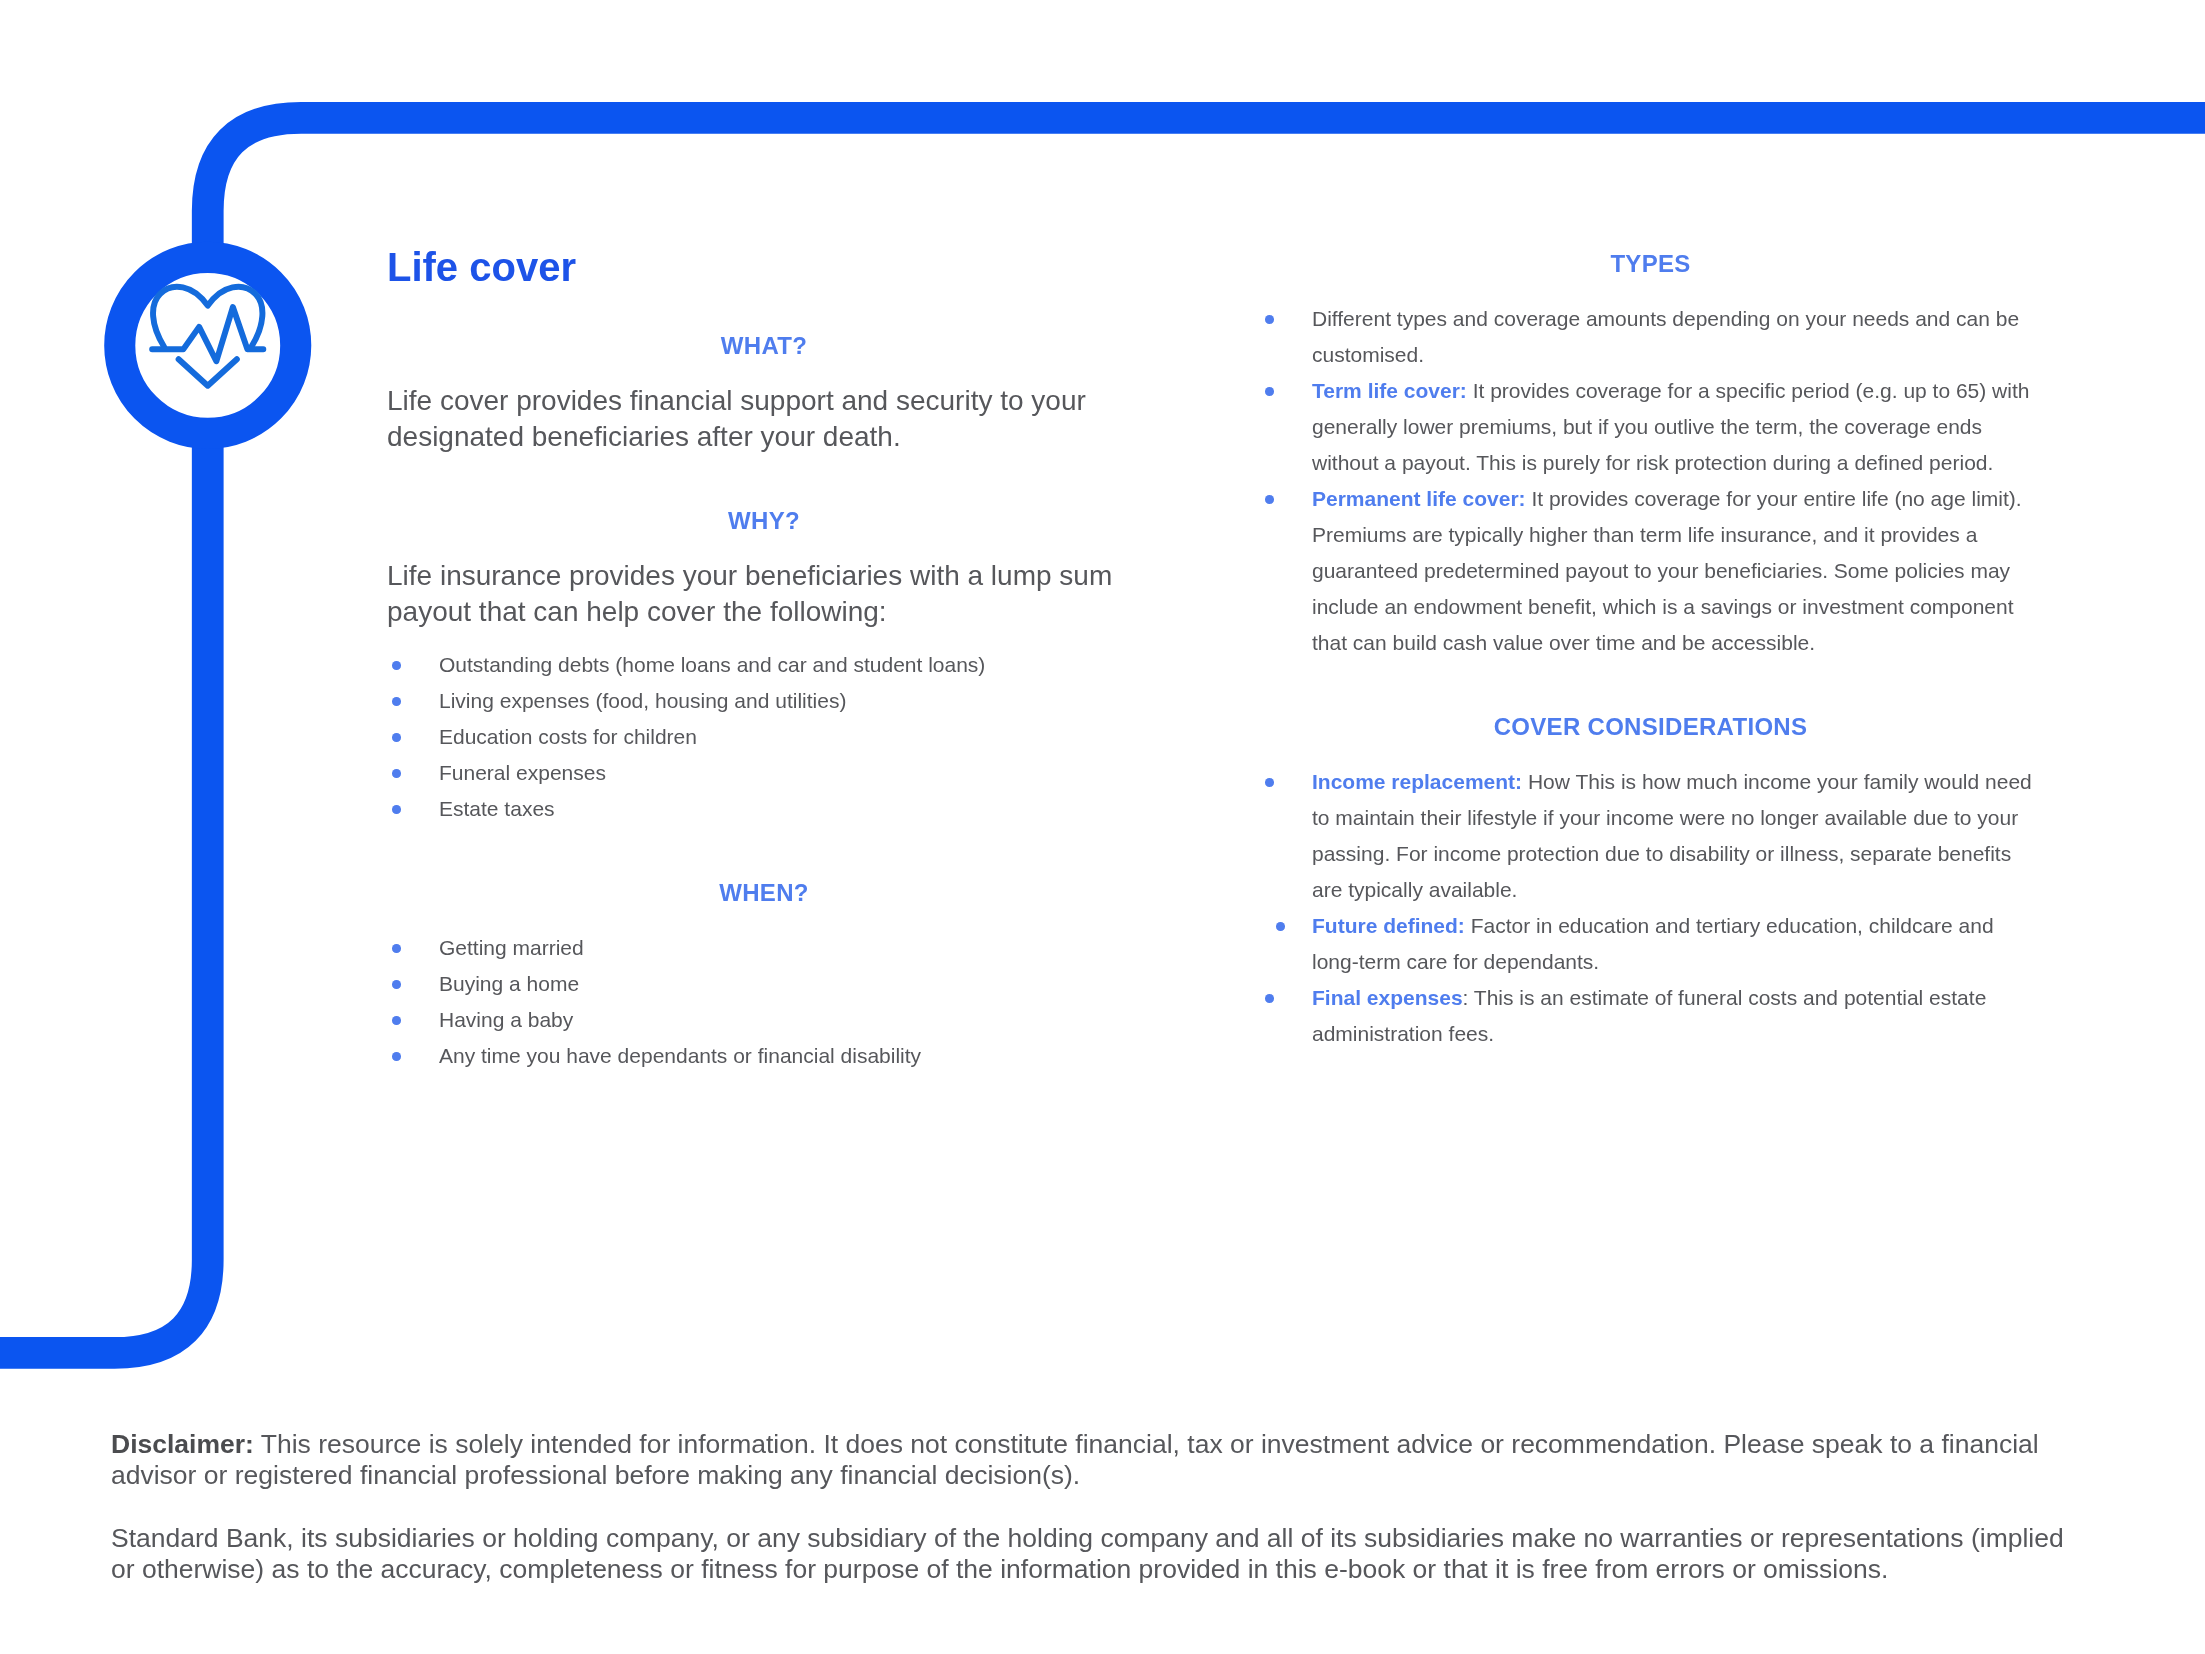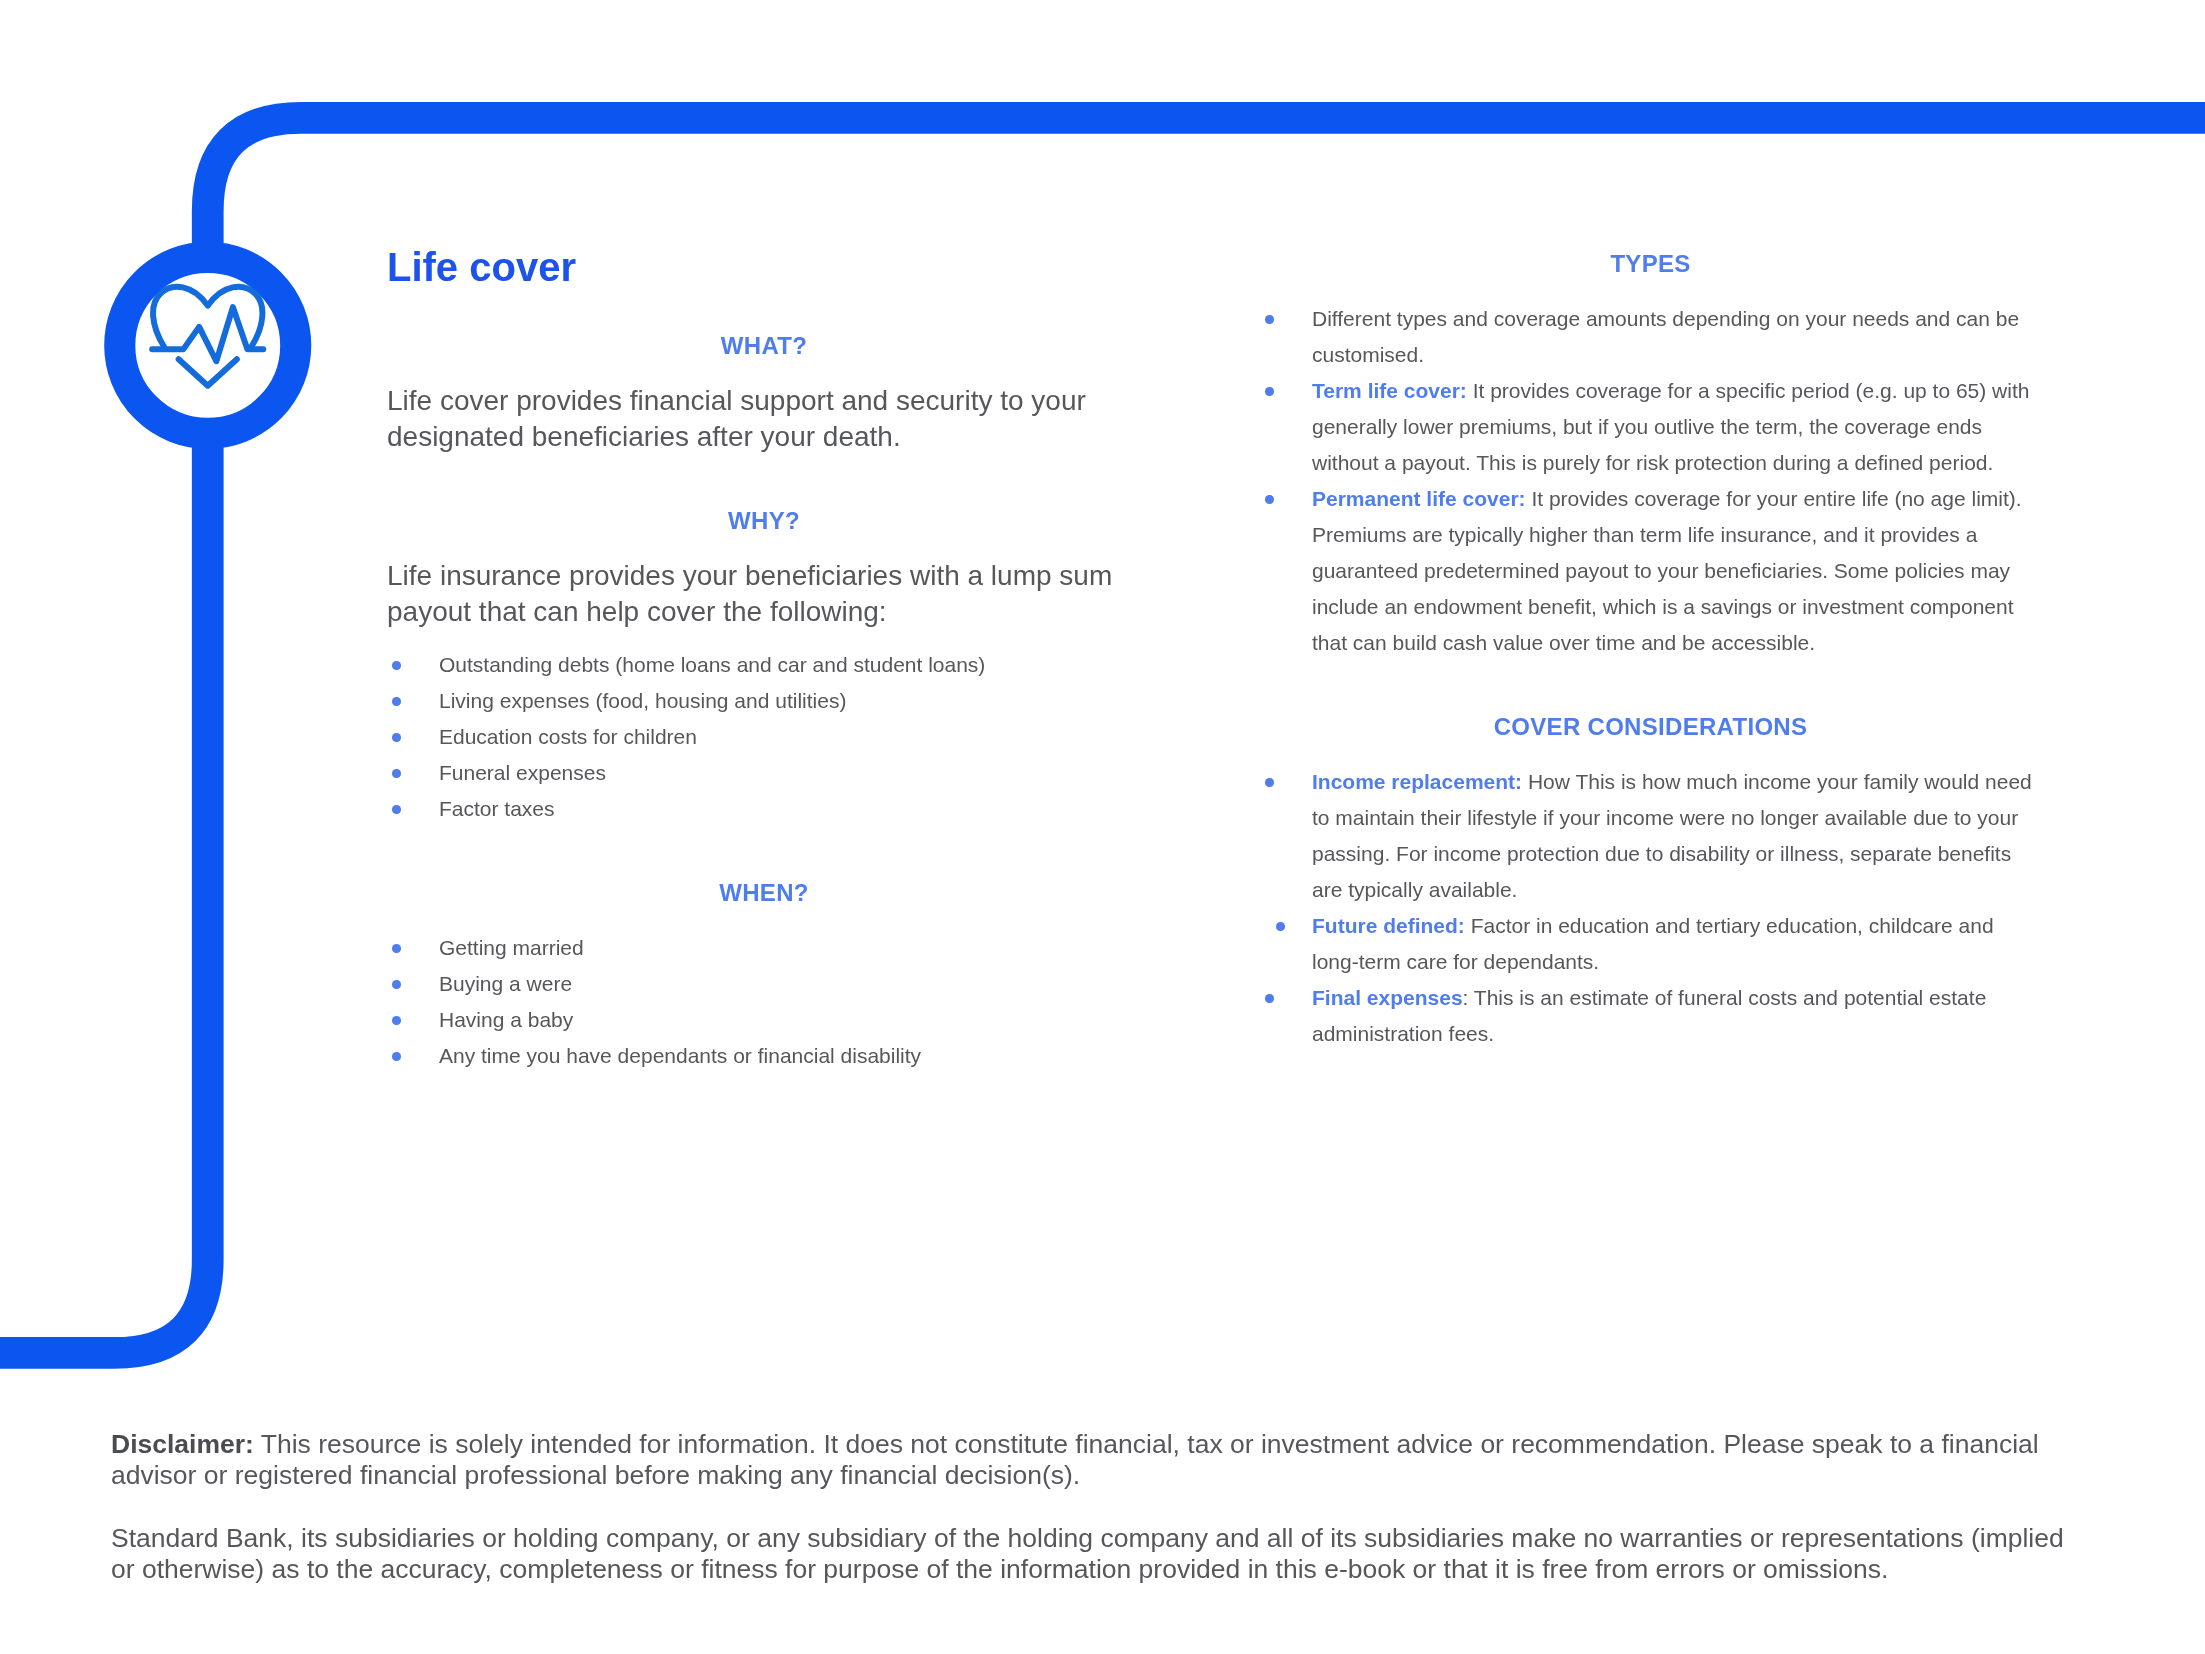--- a/index.html
+++ b/index.html
@@ -90,29 +90,29 @@
     </section>
 
     <section class="section">
       <h2 class="sec-heading">WHY?</h2>
       <p class="body-par">Life insurance provides your beneficiaries with a lump sum payout that can help cover the following:</p>
       <ul class="blist">
         <li><span class="dot"></span><span>Outstanding debts (home loans and car and student loans)</span></li>
         <li><span class="dot"></span><span>Living expenses (food, housing and utilities)</span></li>
         <li><span class="dot"></span><span>Education costs for children</span></li>
         <li><span class="dot"></span><span>Funeral expenses</span></li>
-        <li><span class="dot"></span><span>Factor taxes</span></li>
+        <li><span class="dot"></span><span>Estate taxes</span></li>
       </ul>
     </section>
 
     <section class="section">
       <h2 class="sec-heading">WHEN?</h2>
       <ul class="blist">
         <li><span class="dot"></span><span>Getting married</span></li>
-        <li><span class="dot"></span><span>Buying a were</span></li>
+        <li><span class="dot"></span><span>Buying a home</span></li>
         <li><span class="dot"></span><span>Having a baby</span></li>
         <li><span class="dot"></span><span>Any time you have dependants or financial disability</span></li>
       </ul>
     </section>
   </section>
 
   <section class="col right">
 
     <section class="section">
       <h2 class="sec-heading">TYPES</h2>

